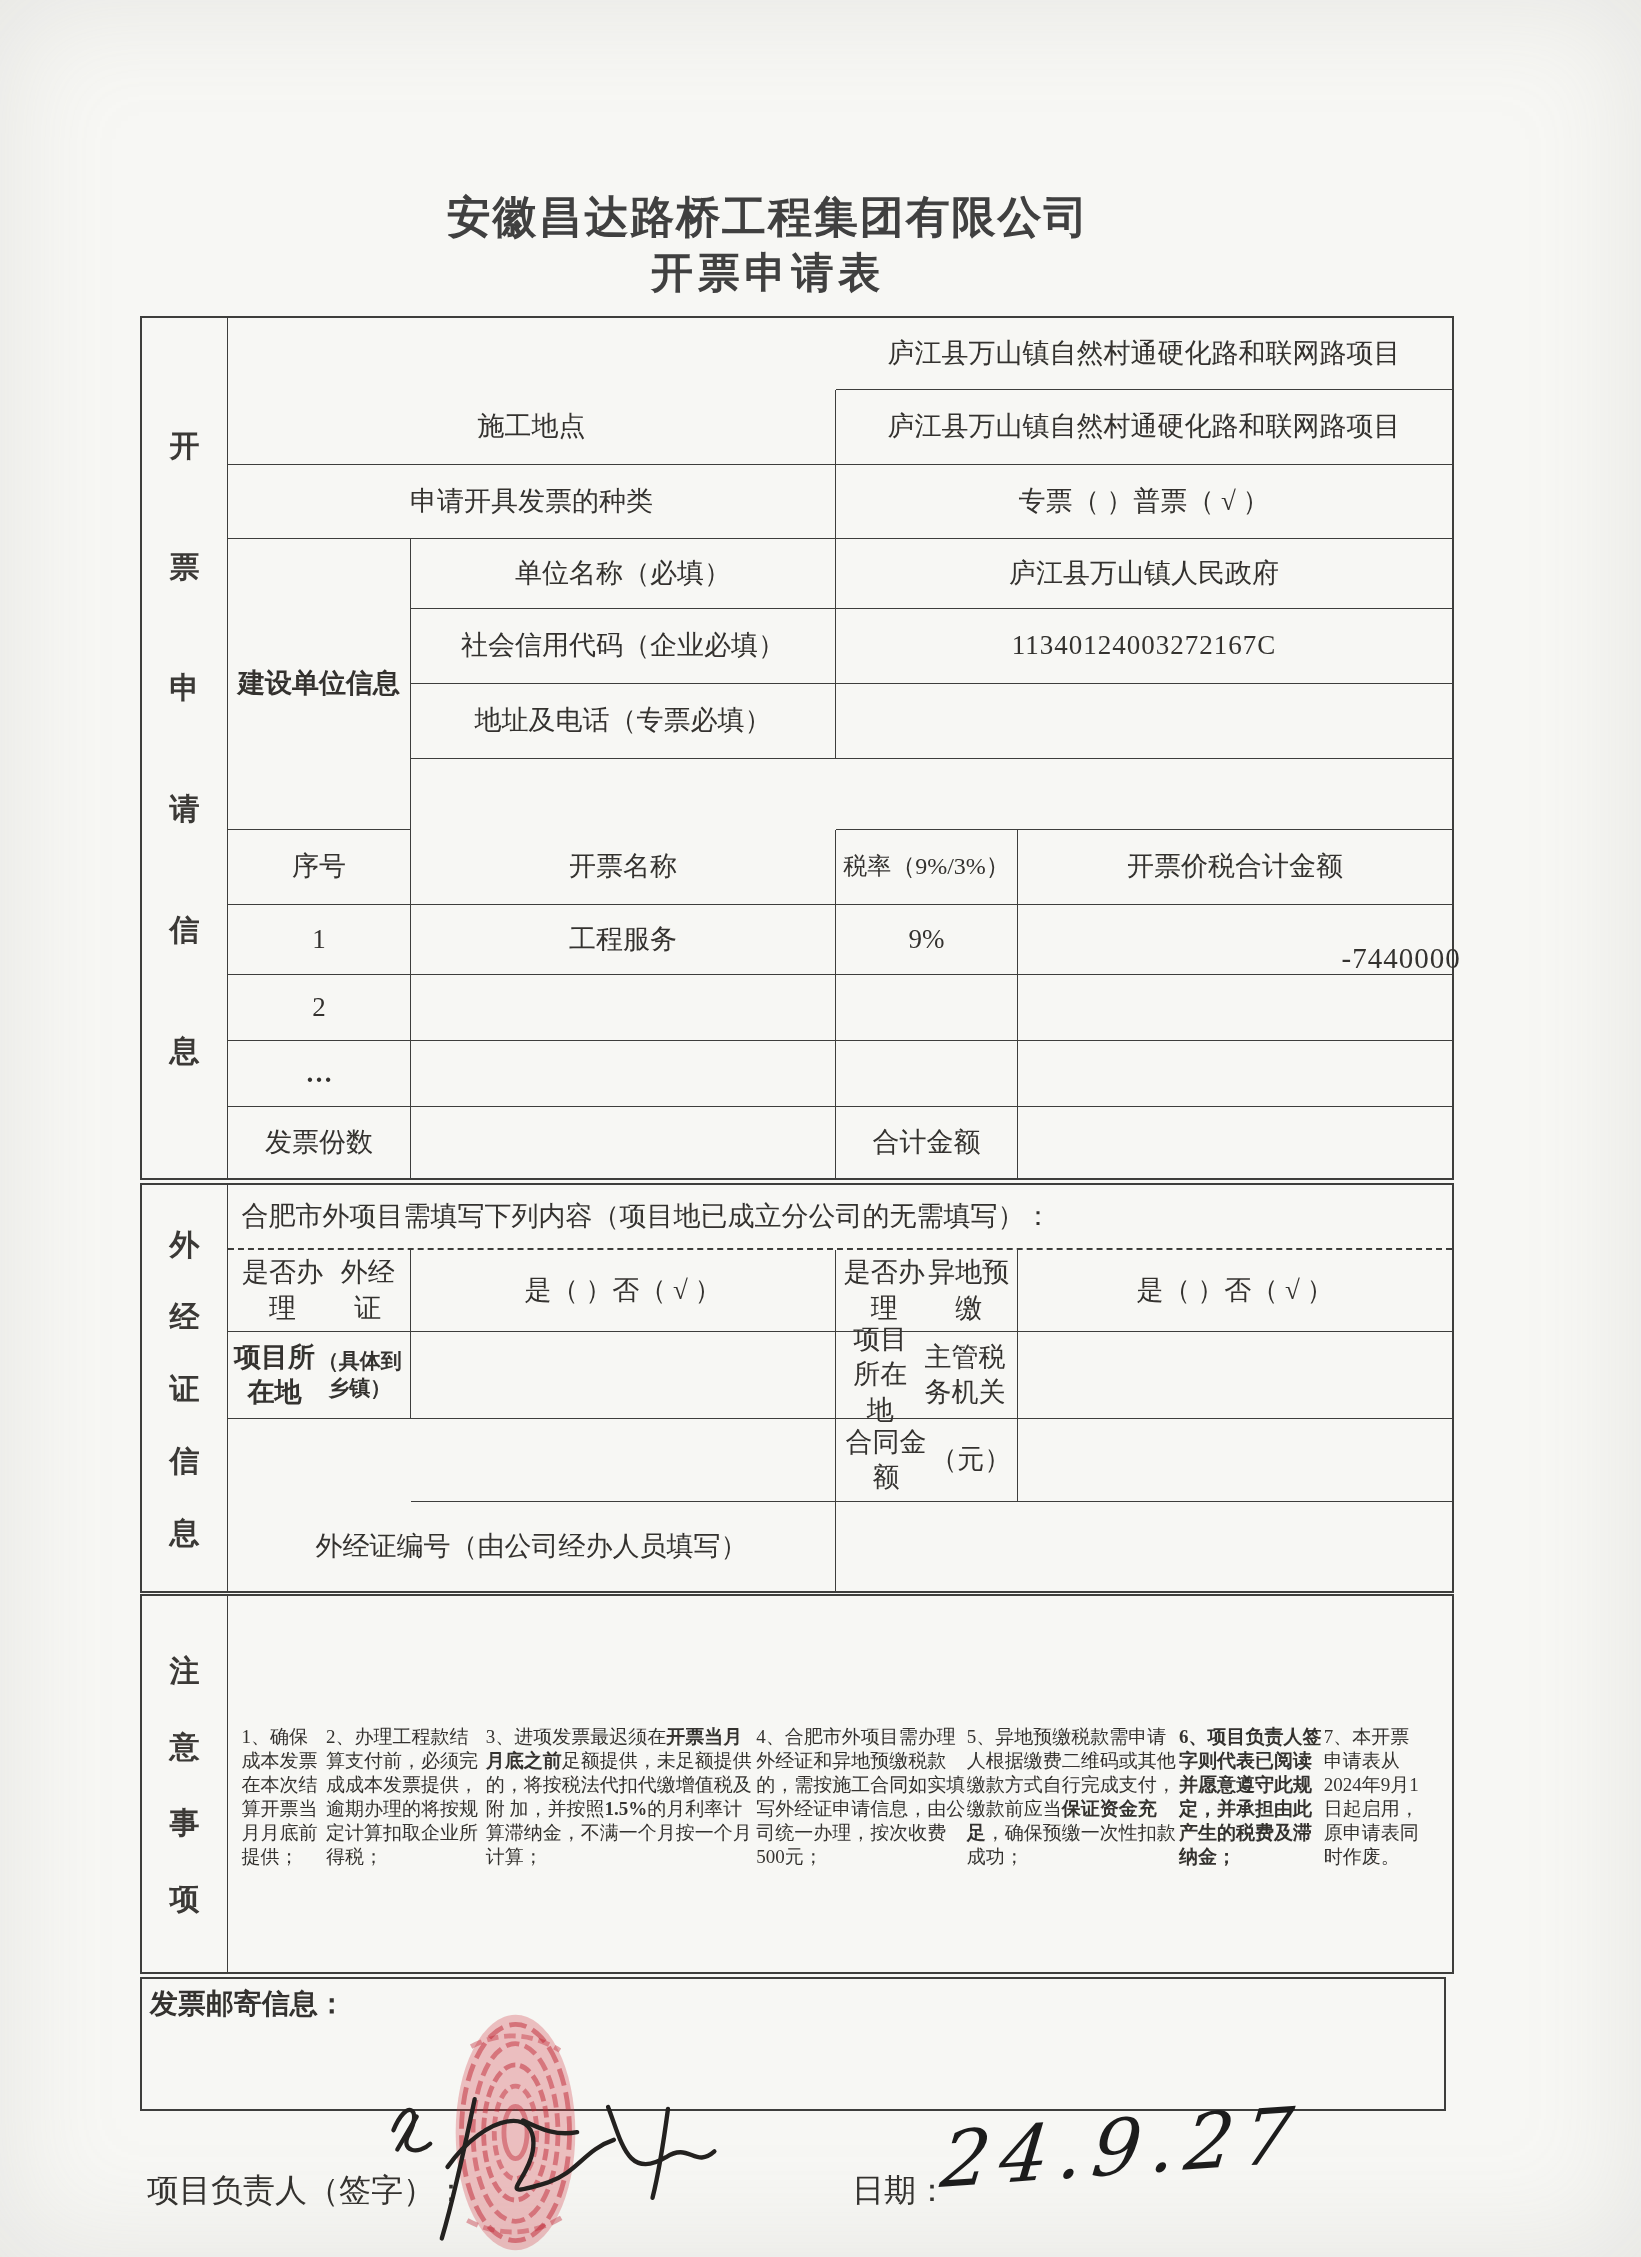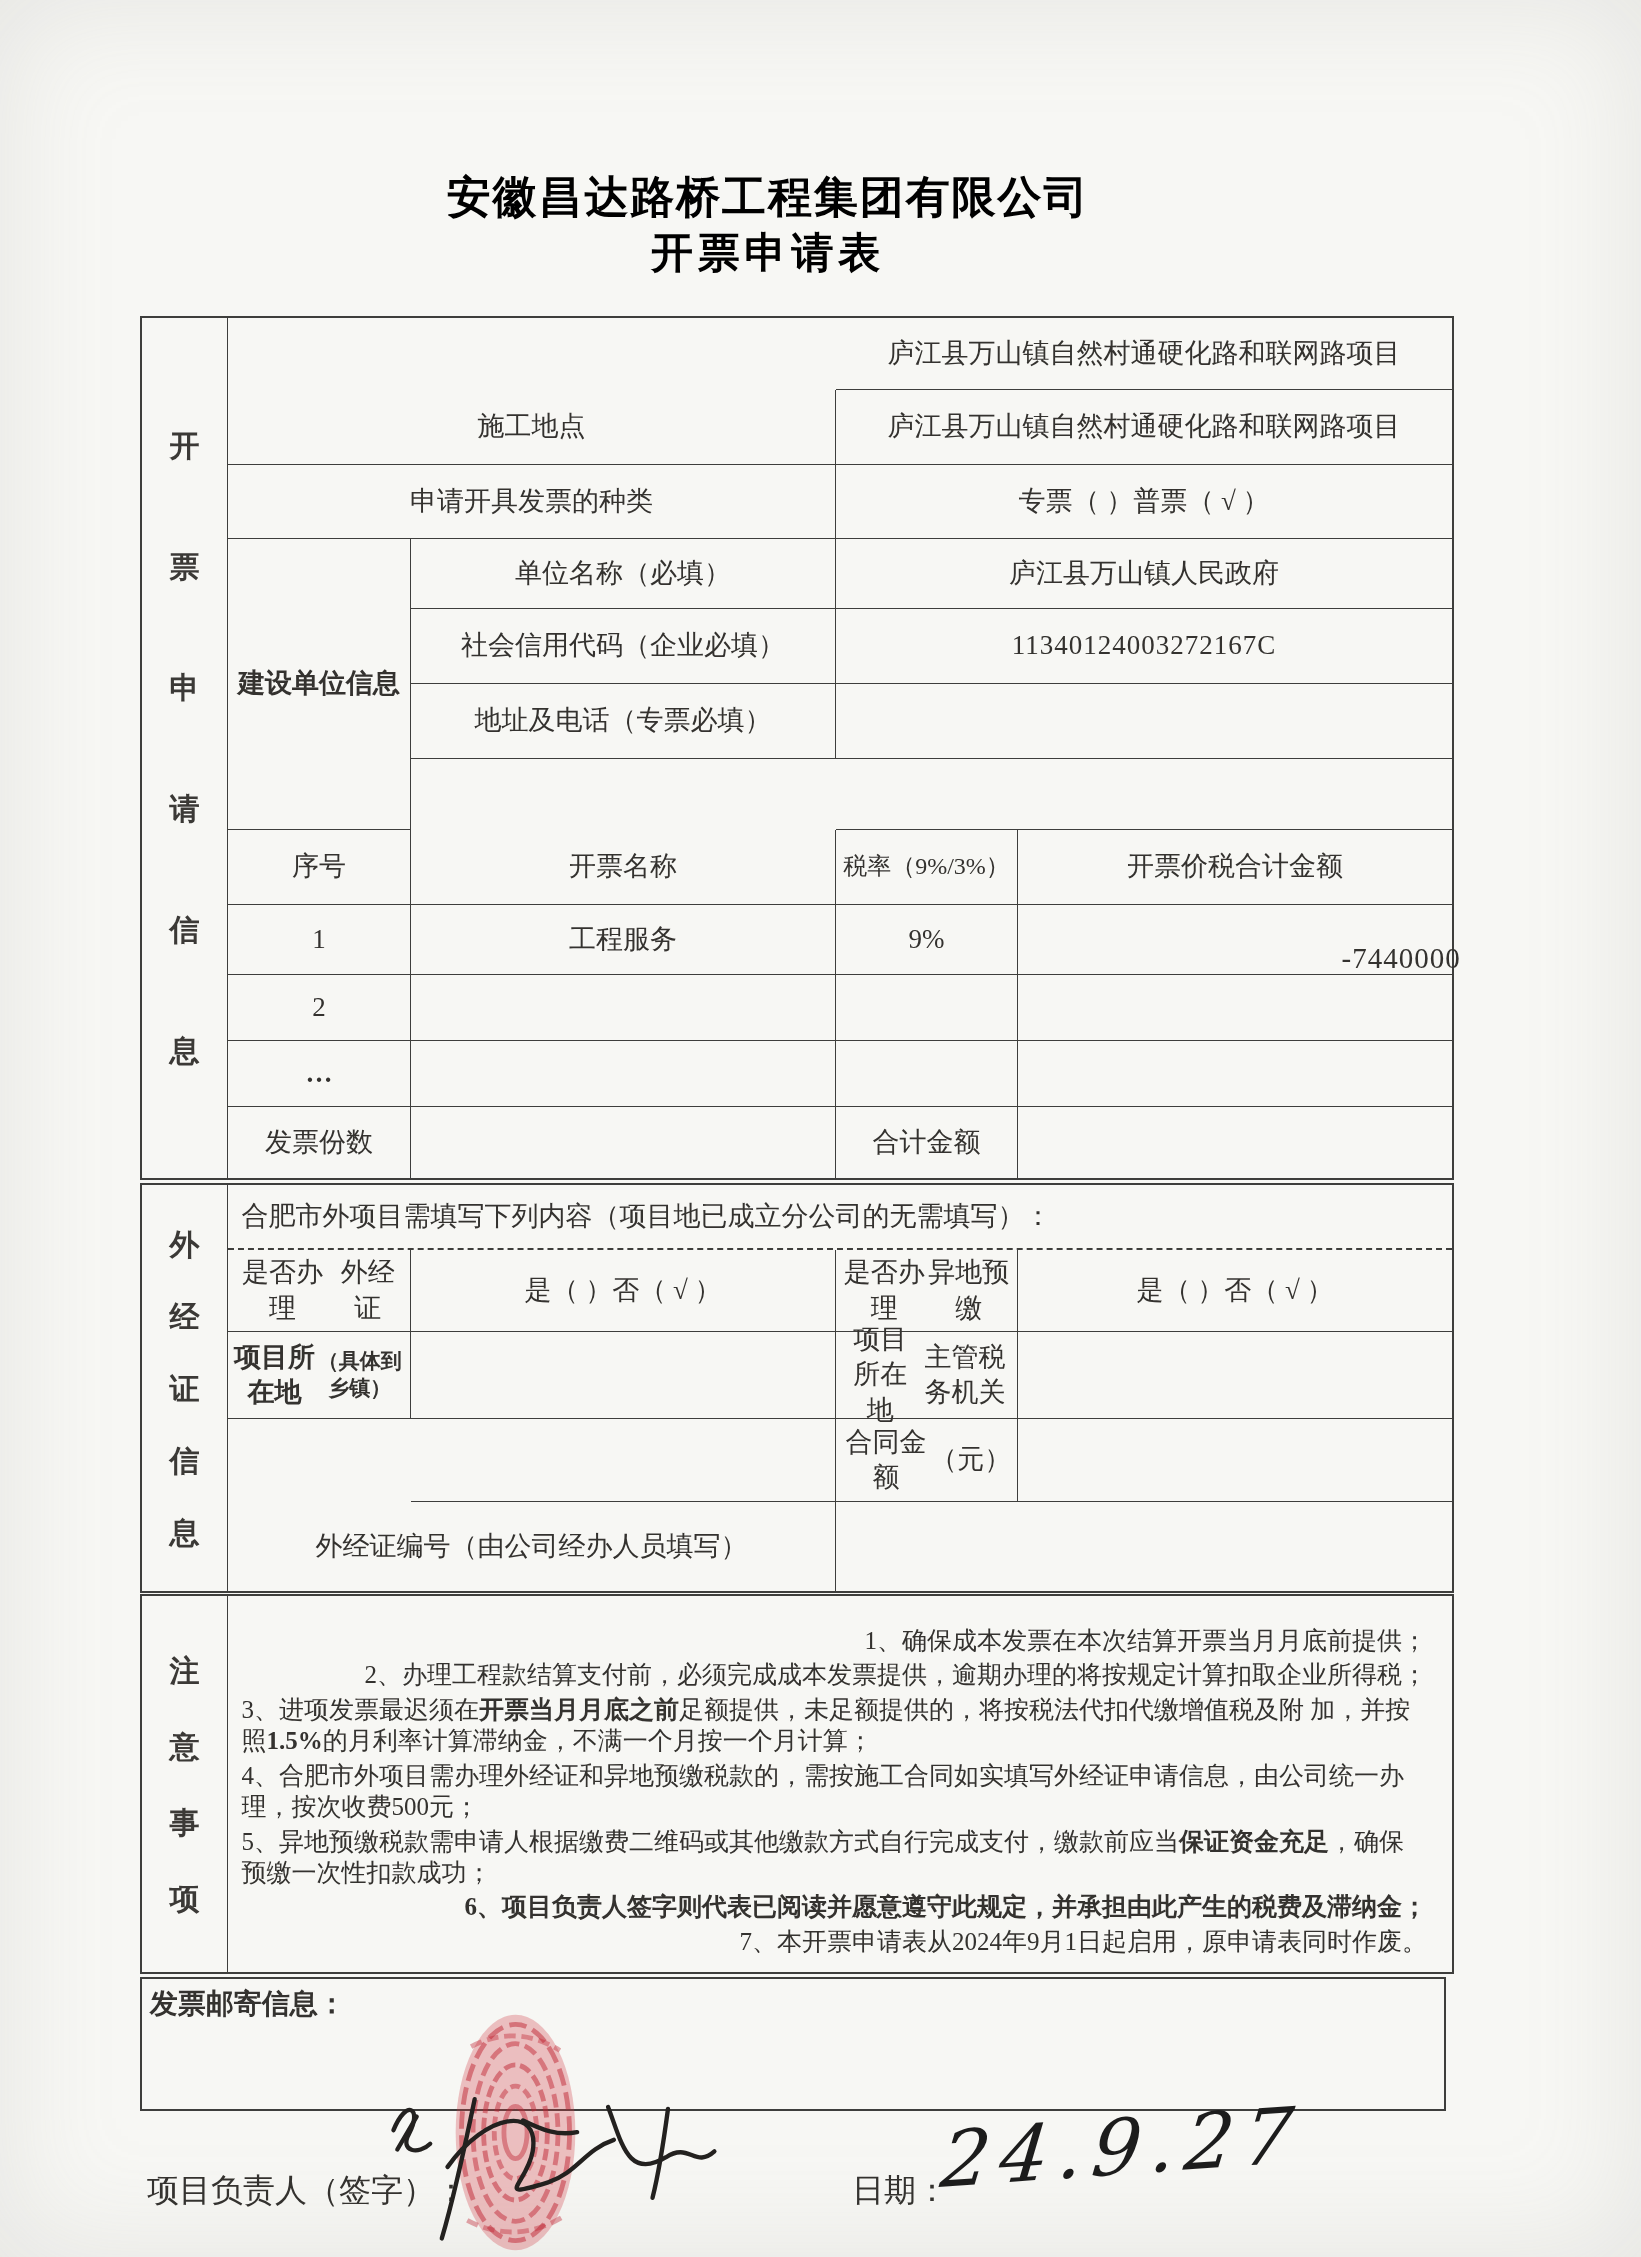--- a/index.html
+++ b/index.html
@@ -5,24 +5,24 @@
   html,body{margin:0;padding:0;background:#e8e8e6;}
   #page{
     position:relative; width:1641px; height:2257px;
     background:#f7f7f4;
     font-family:"Liberation Serif","DejaVu Serif",serif;
     color:#34322f; overflow:hidden;
     box-shadow:inset 0 0 116px rgba(150,150,145,.18);
   }
   
   #titleblock{
-    position:absolute; left:145px; top:168px; width:1246px;
+    position:absolute; left:145px; top:188px; width:1246px;
     text-align:center;
     font-family:"Liberation Sans","DejaVu Sans",sans-serif;
-    font-weight:bold; color:#000000;
+    font-weight:bold; color:#404040;
   }
   #titleblock .t1{font-size:44px; letter-spacing:1.9px; line-height:58px;}
   #titleblock .t2{font-size:42px; letter-spacing:4.8px; line-height:54px;}
   
   .sec{position:absolute; display:grid; border:2.9px solid #3e3e3c;}
   .cell{
     display:flex; align-items:center; justify-content:center; text-align:center;
     border-right:1.9px solid #3e3e3c; border-bottom:1.9px solid #3e3e3c;
     font-size:27px; padding:1.9px 5.8px; box-sizing:border-box; line-height:1.3;
   }
@@ -52,22 +52,22 @@
   .dashed{border-bottom:2.9px dashed #3e3e3c !important;}
   .secheader{justify-content:flex-start; text-align:left; padding-left:13.5px; font-size:27px;}
   
   #notes{
     left:140px; top:1594px;
     grid-template-columns:86px 1224px;
     grid-template-rows:376px;
   }
   #notes .side{grid-area:1/1/2/2; gap:37px;}
   .notesbody{
-    justify-content:flex-start; align-items:flex-end; flex-direction:column;
-    text-align:left; padding:29px 25px 0 13.5px; font-size:25px; line-height:1.26;
+    justify-content:flex-start; align-items:center; 
+    text-align:left; padding:29px 25px 0 13.5px; font-size:19px; line-height:1.26;
   }
   .notesbody p{margin:0 0 2.9px 0;}
   .b{font-weight:700;}
   
   #mailing{
     position:absolute; left:140px; top:1977px; width:1306px; height:134px;
     border:2.9px solid #3e3e3c; box-sizing:border-box;
     font-size:28px; font-weight:600; padding:5.8px 0 0 7.7px;
   }
   

